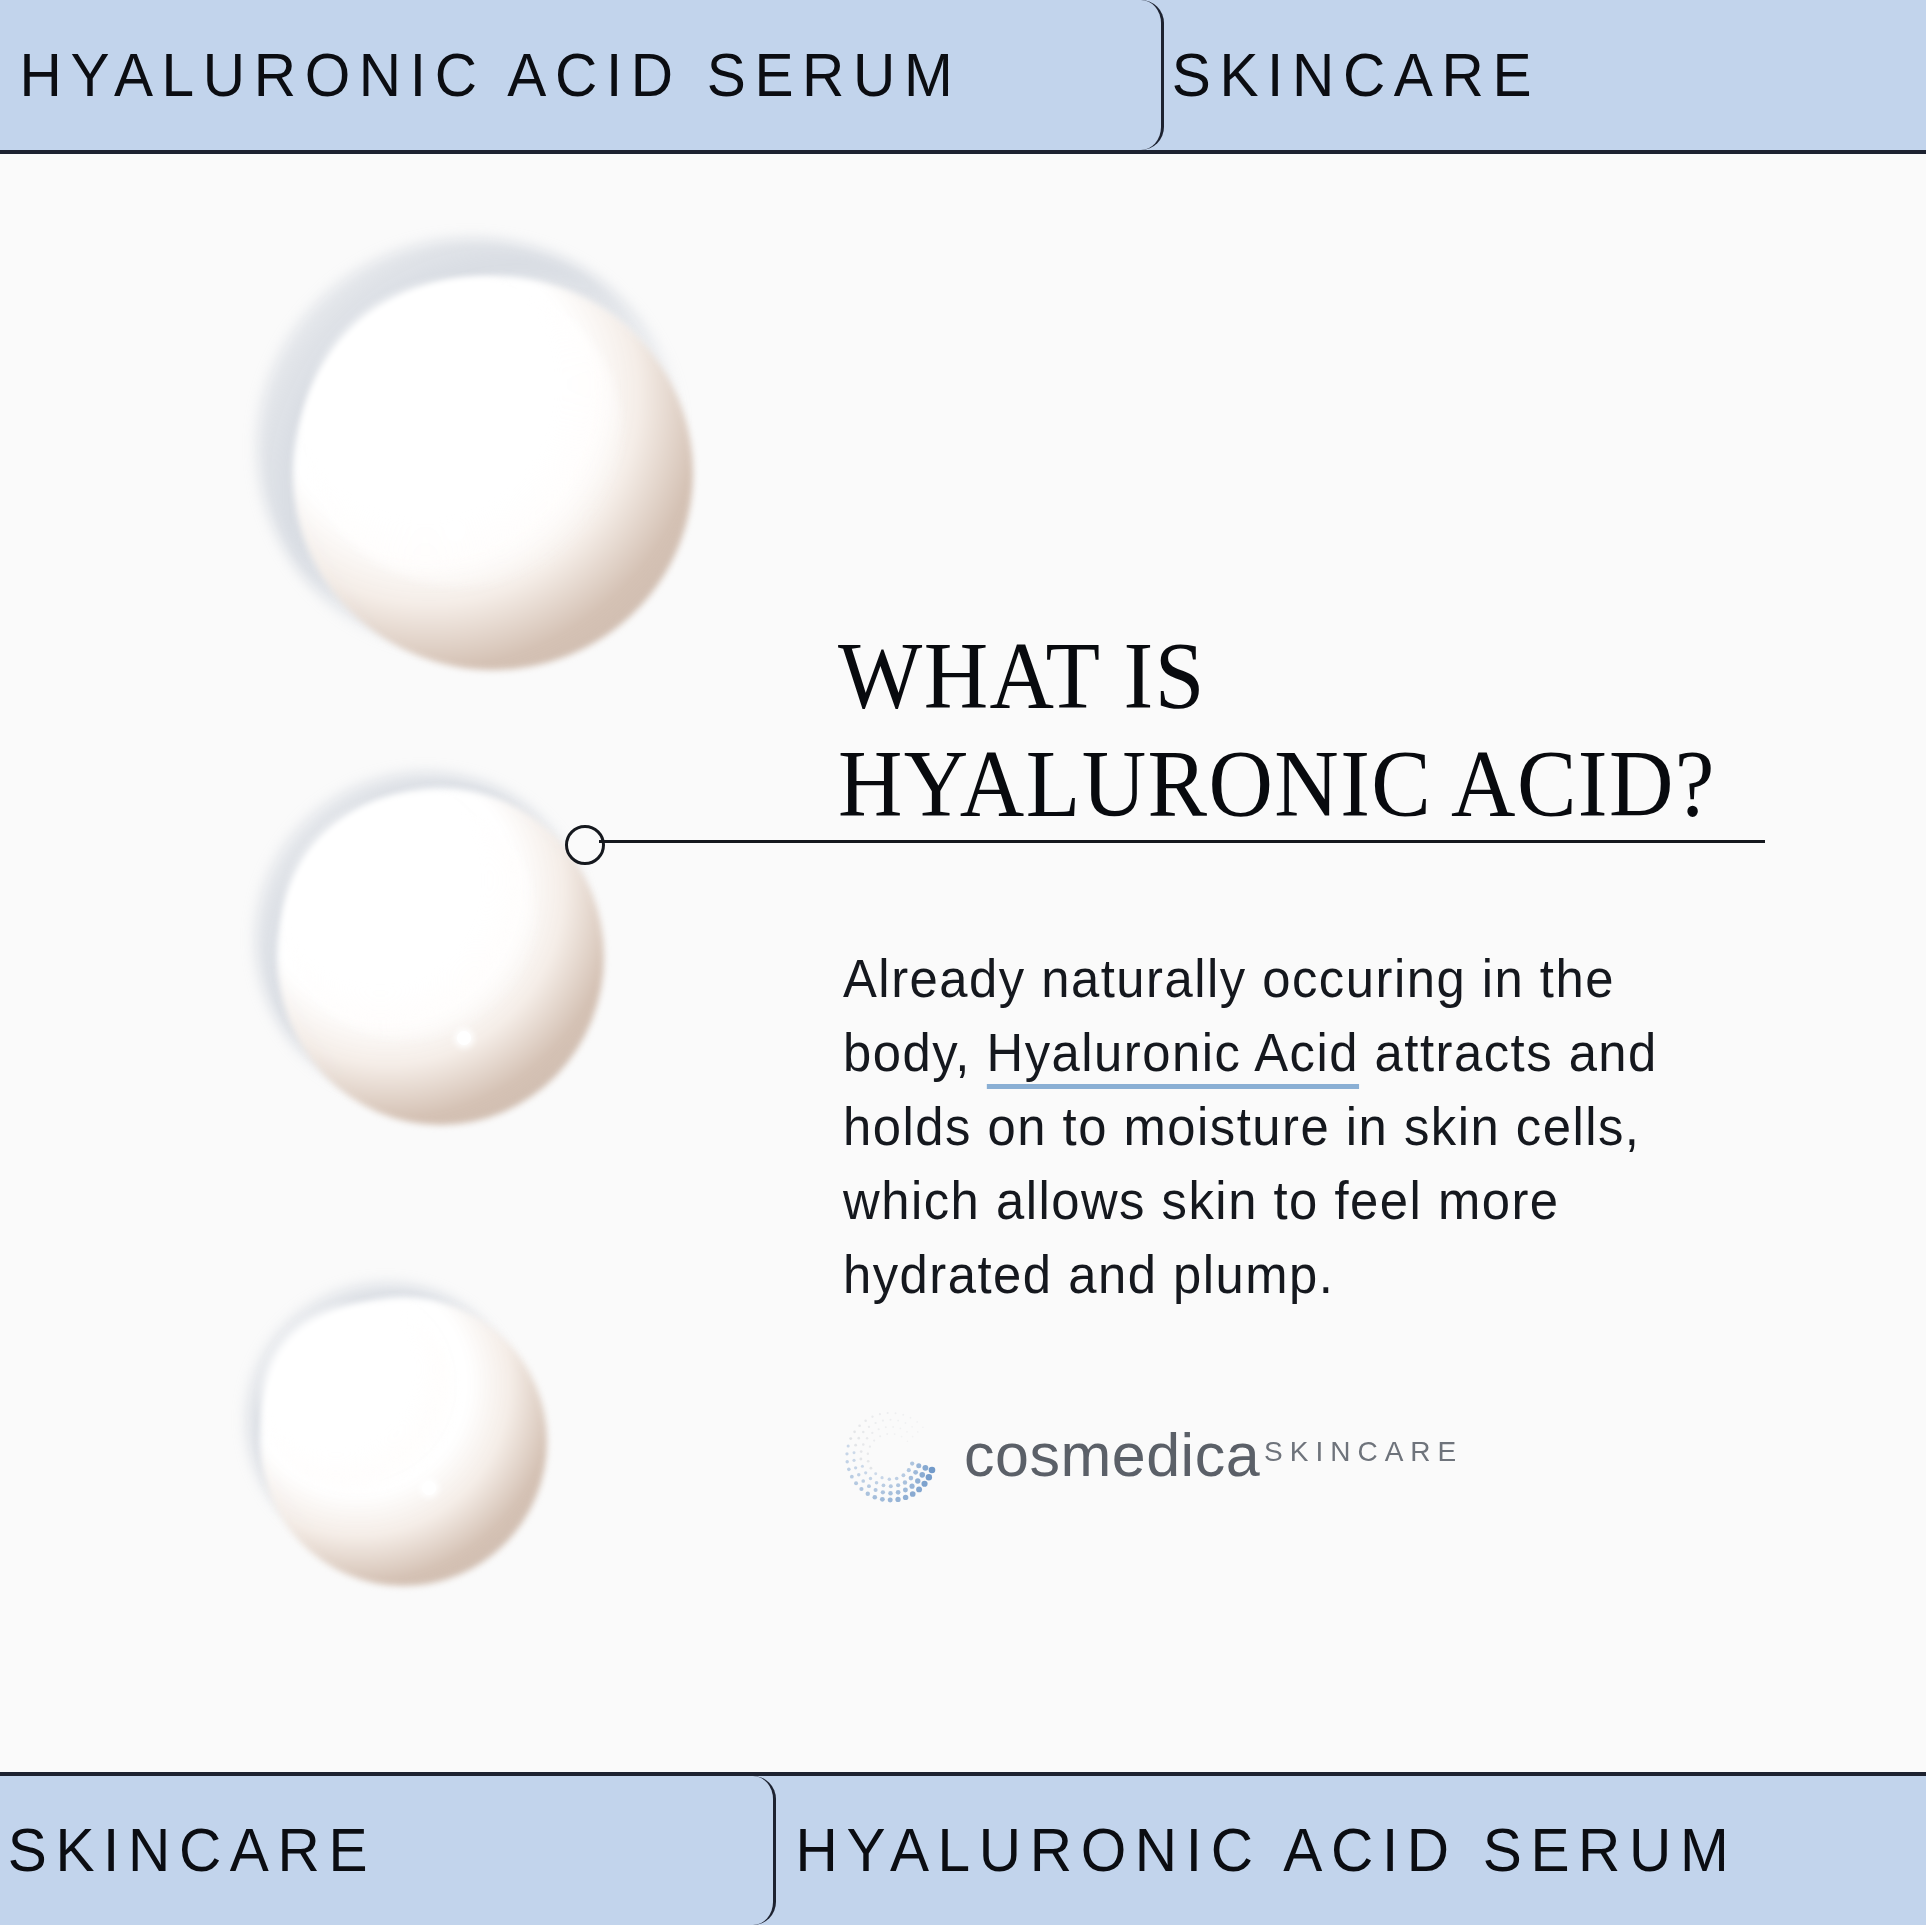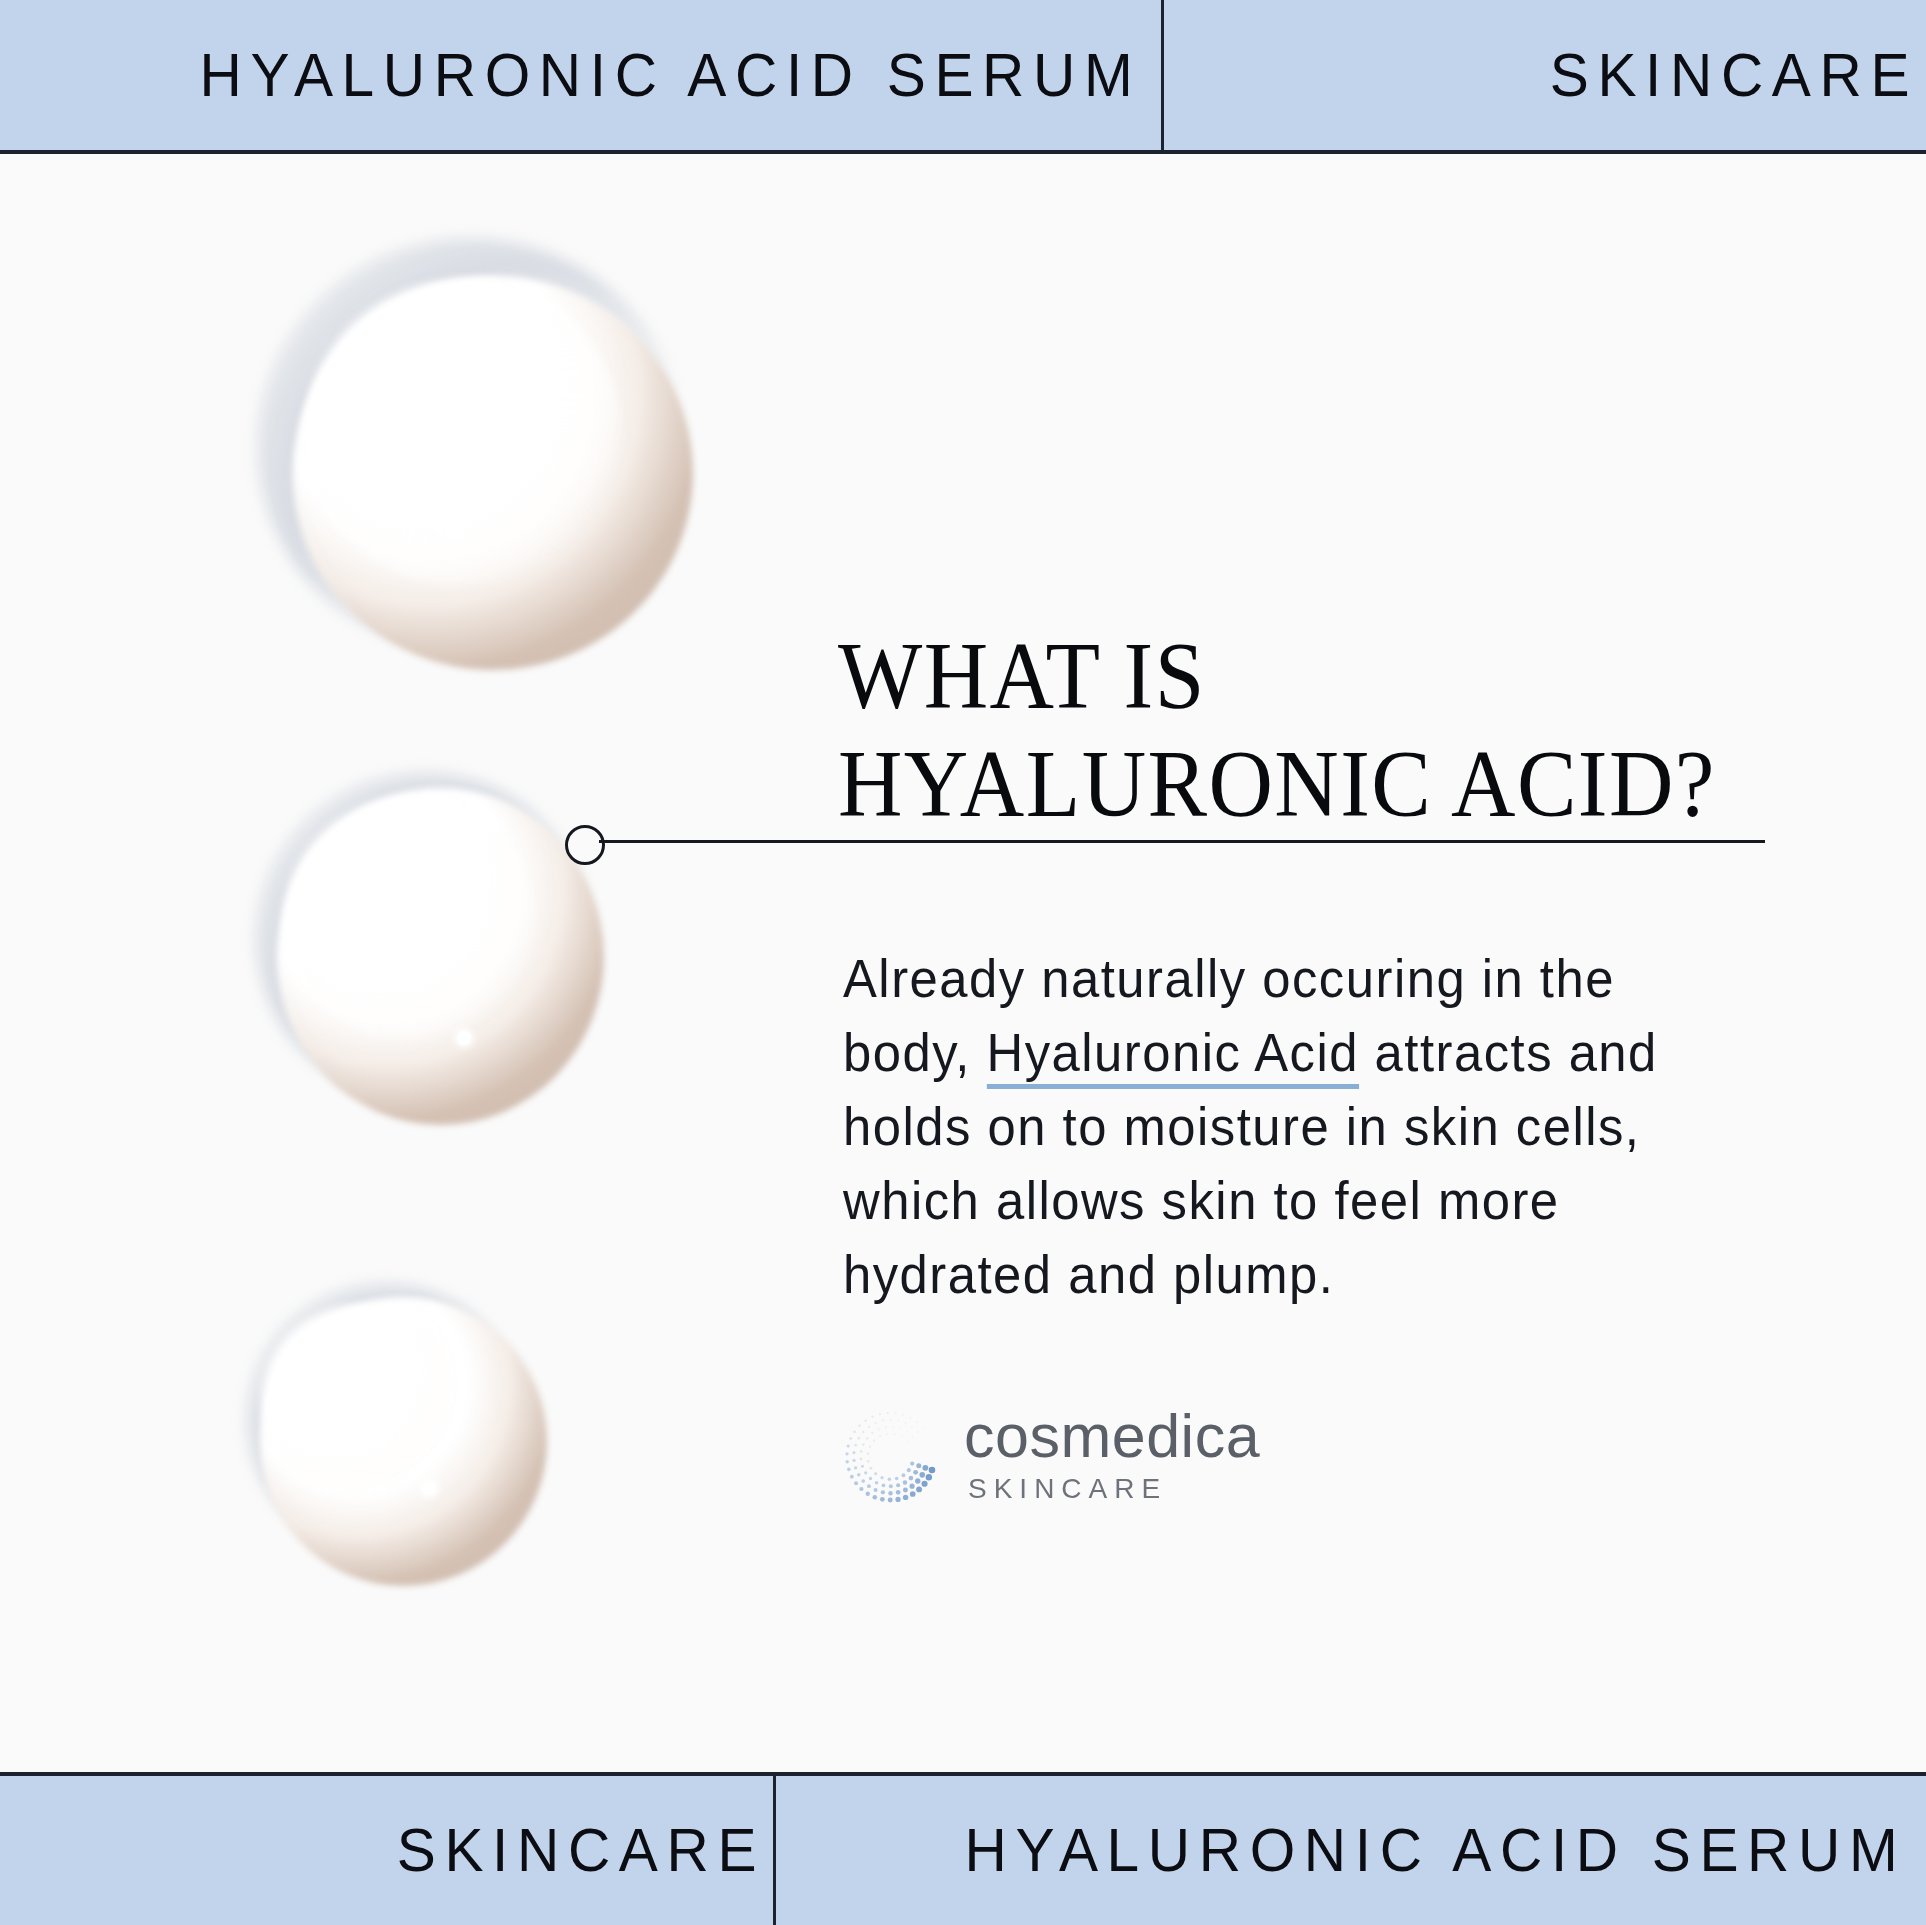--- a/index.html
+++ b/index.html
@@ -34,22 +34,23 @@
   }
   .banner.bottom {
     top: 1772px;
     height: 153px;
     border-top: 4px solid #1d2230;
   }
   .banner-cell {
     height: 100%;
     display: flex;
     align-items: center;
-    justify-content: flex-end;
+    justify-content: flex-start;
     box-sizing: border-box;
+    border-radius: 23px;
   }
   .banner.top .cell-a { width: 1164px; border-right: 3px solid #1d2230; }
   .banner.top .cell-b { width: 762px; }
   .banner.bottom .cell-a { width: 776px; border-right: 3px solid #1d2230; }
   .banner.bottom .cell-b { width: 1150px; }
 
   .banner-text {
     font-family: "Liberation Sans", sans-serif;
     font-weight: 400;
     font-size: 61px;
@@ -157,21 +158,21 @@
     position: absolute;
     left: 835px;
     top: 1400px;
     display: flex;
     align-items: center;
   }
   .logo-mark { width: 111px; height: 111px; flex: none; }
   .logo-words {
     margin-left: 18px;
     display: flex;
-    flex-direction: column;
+    flex-direction: row;
     justify-content: center;
   }
   .logo-name {
     font-family: "Liberation Sans", sans-serif;
     font-weight: 400;
     font-size: 61px;
     line-height: 0.92;
     color: #5b6068;
     letter-spacing: 0.5px;
   }

